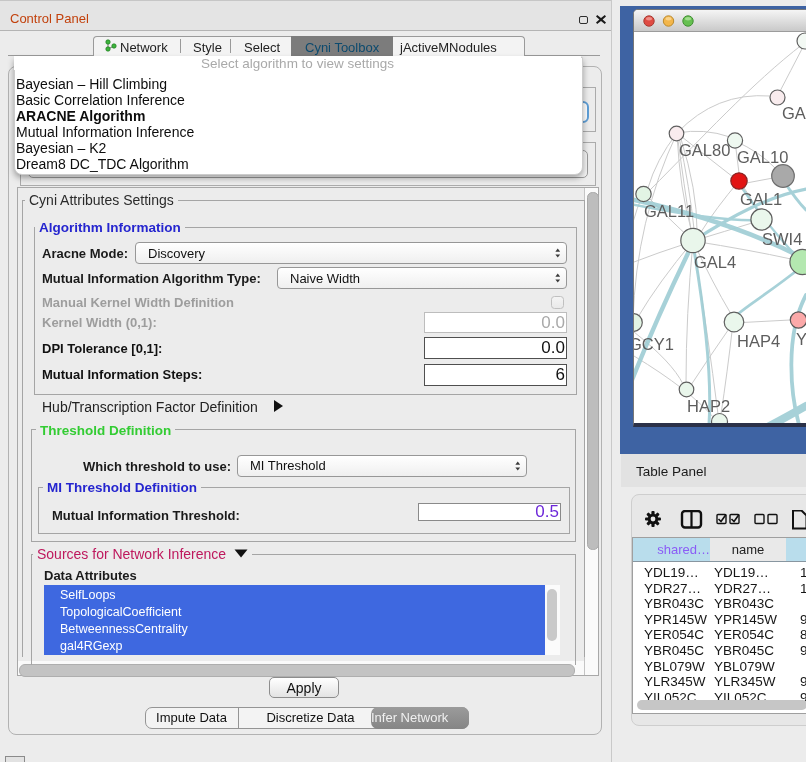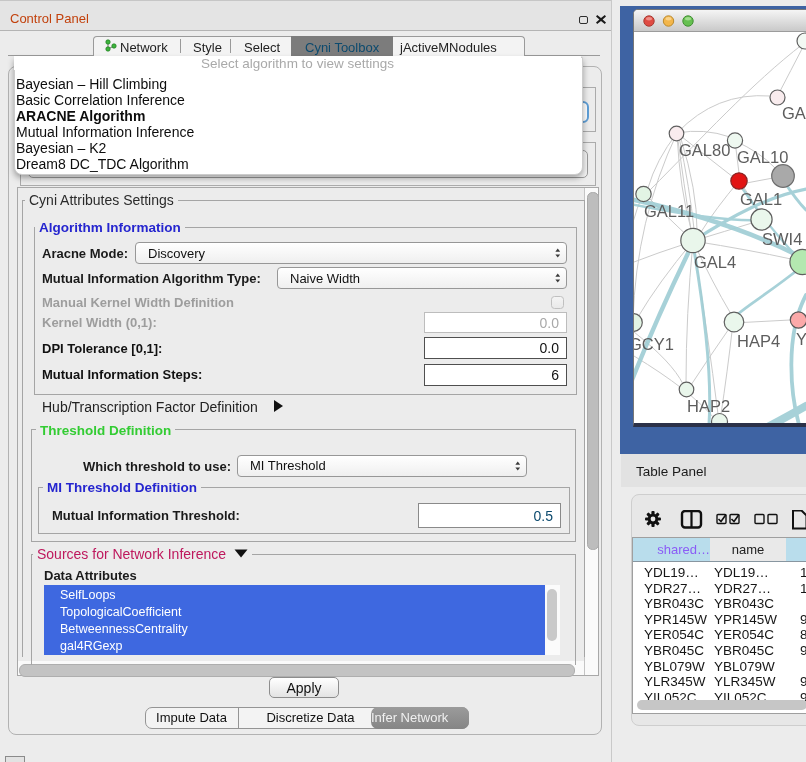--- a/index.html
+++ b/index.html
@@ -5,22 +5,22 @@
 body{width:806px;height:762px;position:relative;overflow:hidden;
   font-family:"Liberation Sans",sans-serif;background:#ececec;font-size:13px;color:#1a1a1a}
 .abs{position:absolute}
 .bold{font-weight:bold}
 .grp{position:absolute;border:1px solid #a5a5a5}
 .gtitle{position:absolute;background:#ececec;padding:0 4px;white-space:nowrap}
 .combo{position:absolute;background:linear-gradient(#ffffff,#efefef);border:1px solid #979797;border-radius:4px;
   display:flex;align-items:center;box-shadow:inset 0 1px 0 #fff}
 .combo .ct{padding-left:12px;font-size:13px;color:#111}
 .spin{position:absolute;right:5.5px;top:50%;transform:translateY(-50%);width:5.5px;height:11px}
-.tfield{position:absolute;background:#fff;text-align:center;font-size:14px;
-  display:flex;align-items:center;justify-content:flex-end;padding-right:7px;box-sizing:border-box}
+.tfield{position:absolute;background:#fff;text-align:center;font-size:17px;
+  display:flex;align-items:center;justify-content:flex-end;padding-right:1px;box-sizing:border-box}
 .lbl{position:absolute;font-size:13px;font-weight:bold;white-space:nowrap}
 </style></head>
 <body>
 
 <div class="abs" id="titlebar" style="left:0;top:0;width:612px;height:31px;background:#e4e4e4;border-top:1px solid #c6c6c6;border-bottom:1px solid #b4b4b4;box-sizing:border-box"></div>
 <div class="abs" style="left:10px;top:11px;font-size:13px;color:#c2410c">Control Panel</div>
 <div class="abs" style="left:579px;top:15.5px;width:7px;height:6px;border:1.8px solid #2e2e2e;border-radius:2px"></div>
 <svg class="abs" style="left:596px;top:15px" width="10" height="9" viewBox="0 0 10 9">
     <path d="M1.2 0 L5 3 L8.8 0 L10 1.6 L6.6 4.5 L10 7.4 L8.8 9 L5 6 L1.2 9 L0 7.4 L3.4 4.5 L0 1.6 Z" fill="#1a1a1a"></path>
   </svg>
@@ -108,21 +108,21 @@
     <span class="ct">MI Threshold</span>
   <svg class="spin" viewBox="0 0 8 14">
       <path d="M4 0.5 L7.5 5 L0.5 5 Z" fill="#3a3a3a"></path>
       <path d="M4 13.5 L7.5 9 L0.5 9 Z" fill="#3a3a3a"></path>
     </svg>
   </div>
 
 <div class="grp" style="left:38px;top:487px;width:530px;height:45px"></div>
 <div class="gtitle" style="left:43px;top:480px;font-size:13.5px;color:#2525cf;font-weight:bold">MI Threshold Definition</div>
 <div class="lbl" style="left:52px;top:508px">Mutual Information Threshold:</div>
-<div class="tfield" style="left:418px;top:503px;width:143px;height:25px;border:1px solid #8a8a8a;color:#0c4a6e">0.5</div>
+<div class="tfield" style="left:418px;top:503px;width:143px;height:18px;border:1px solid #8a8a8a;color:#6d28d9">0.5</div>
 
 <div class="grp" style="left:31px;top:554px;width:543px;height:110px;border-bottom:none"></div>
 <div class="gtitle" style="left:33px;top:546px;font-size:14px;color:#be185d">Sources for Network Inference&nbsp;&nbsp;<svg width="14" height="9" viewBox="0 0 14 9" style="vertical-align:1px">
       <path d="M0.5 0.5 L13.5 0.5 L7 8.5 Z" fill="#111"></path>
     </svg></div>
 <div class="lbl" style="left:44px;top:568px;font-size:13px">Data Attributes</div>
 
 <div class="abs" style="left:44px;top:585px;width:501px;height:70px;background:#3e68e0;overflow:hidden">
   <div style="color:#fff;font-size:12.5px;padding:2px 0 0 16px;line-height:17px">SelfLoops<br>TopologicalCoefficient<br>BetweennessCentrality<br>gal4RGexp</div>
 </div>

